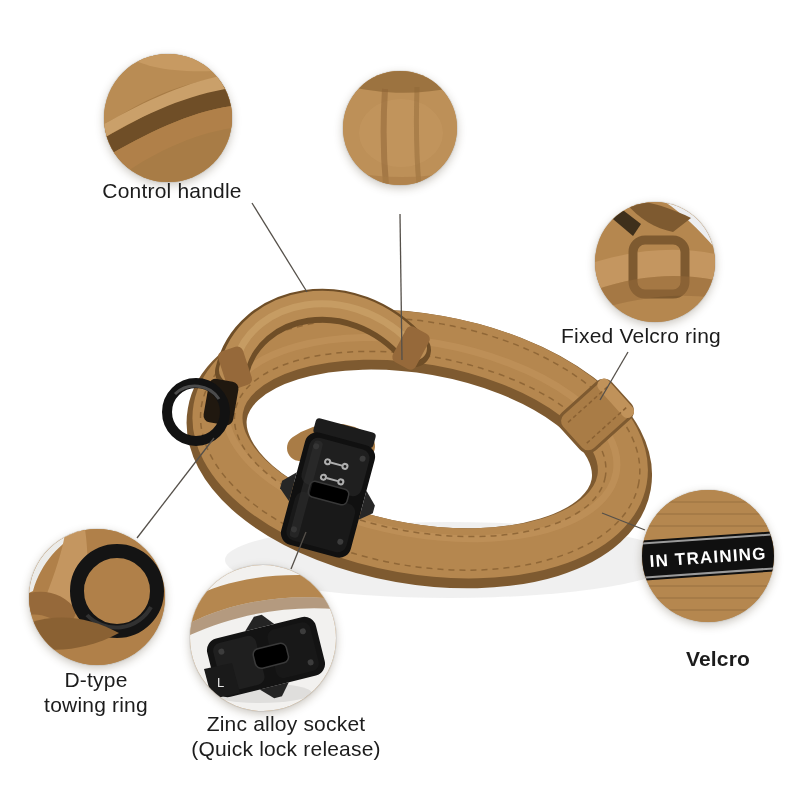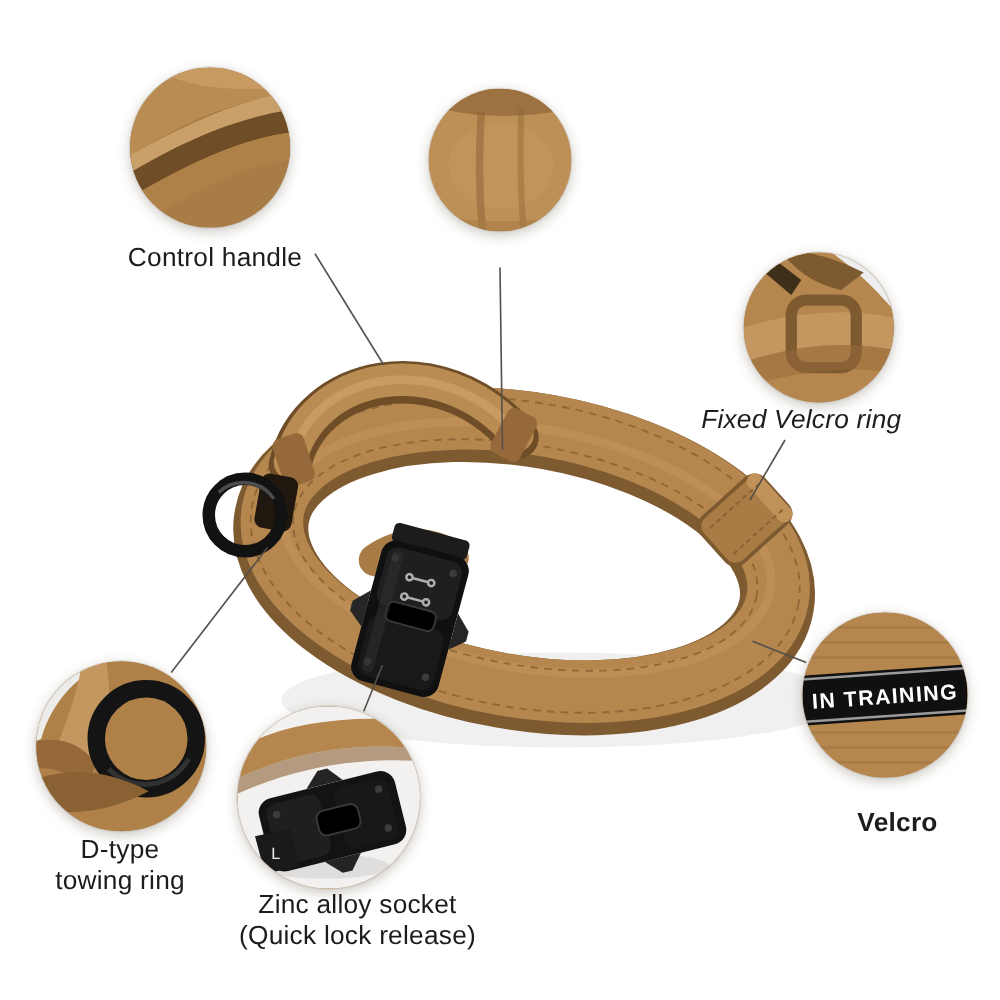--- a/index.html
+++ b/index.html
@@ -24,23 +24,23 @@
   #zc-buckle           { left: 190px; top: 565px; width: 146px; height: 146px; }
 
   .callout-label {
     position: absolute;
     text-align: center;
     color: #1c1c1c;
     font-size: 21px;
     line-height: 1.18;
     letter-spacing: 0.2px;
   }
-  #lb-control-handle { left: 62px;  top: 179px; width: 220px; margin-top: 16px; }
+  #lb-control-handle { left: 62px;  top: 179px; width: 220px; }
   #lb-cotton-lining  { left: 299px; top: 189px; width: 240px; }
-  #lb-velcro-ring    { left: 521px; top: 324px; width: 240px; font-style: italic; }
+  #lb-velcro-ring    { left: 521px; top: 324px; width: 240px; }
   #lb-velcro         { left: 648px; top: 647px; width: 140px; font-weight: bold; }
   #lb-d-ring         { left: 10px;  top: 668px; width: 172px; }
   #lb-buckle         { left: 136px; top: 712px; width: 300px; }
 </style>
 </head>
 <body>
 
 <div class="canvas">
 
   <svg class="layer" viewBox="0 0 800 800" aria-hidden="true">

